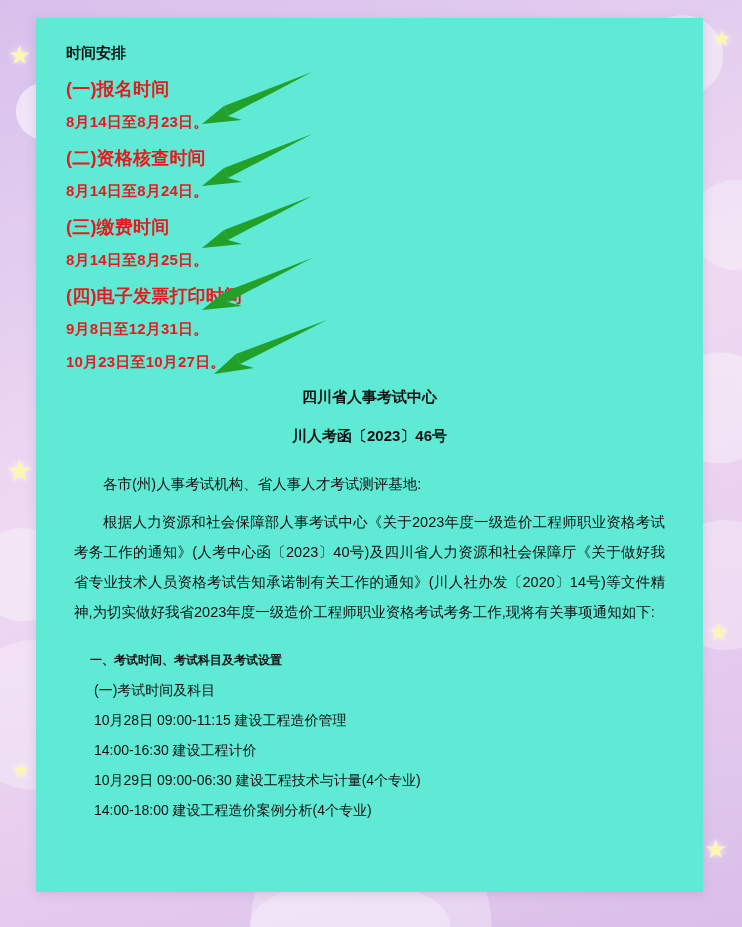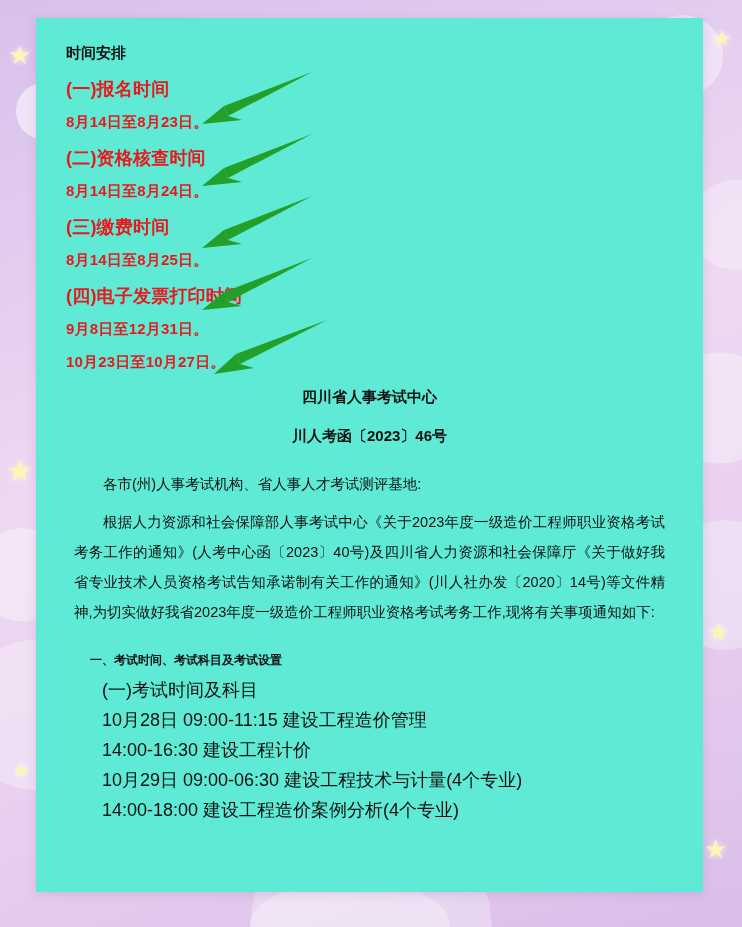--- a/index.html
+++ b/index.html
@@ -111,21 +111,21 @@
 
   .section-title {
     font-size: 12px;
     font-weight: 700;
     color: #111;
     line-height: 30px;
     margin: 18px 0 0 0;
     text-indent: 2em;
   }
   .sub-line {
-    font-size: 18px;
+    font-size: 14px;
     color: #111;
     line-height: 30px;
     margin: 0;
     text-indent: 2em;
   }
 </style>
 </head>
 <body>
 
 <div id="wallpaper">

